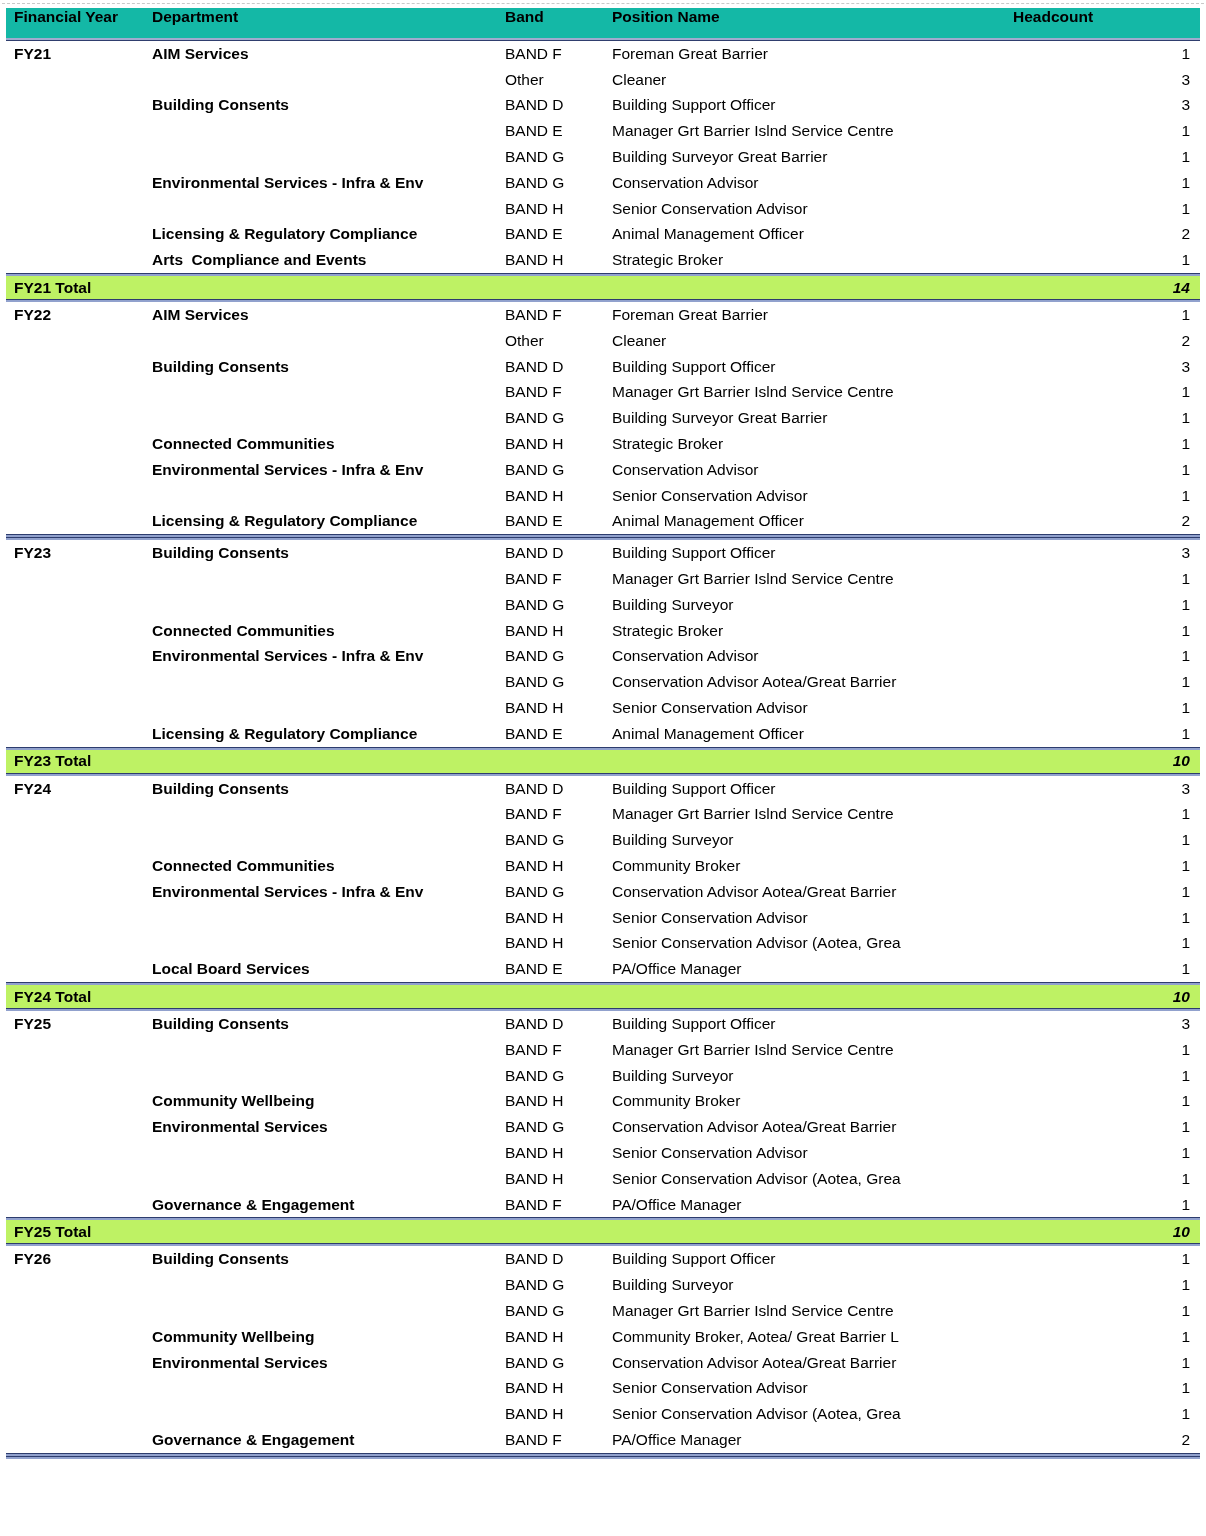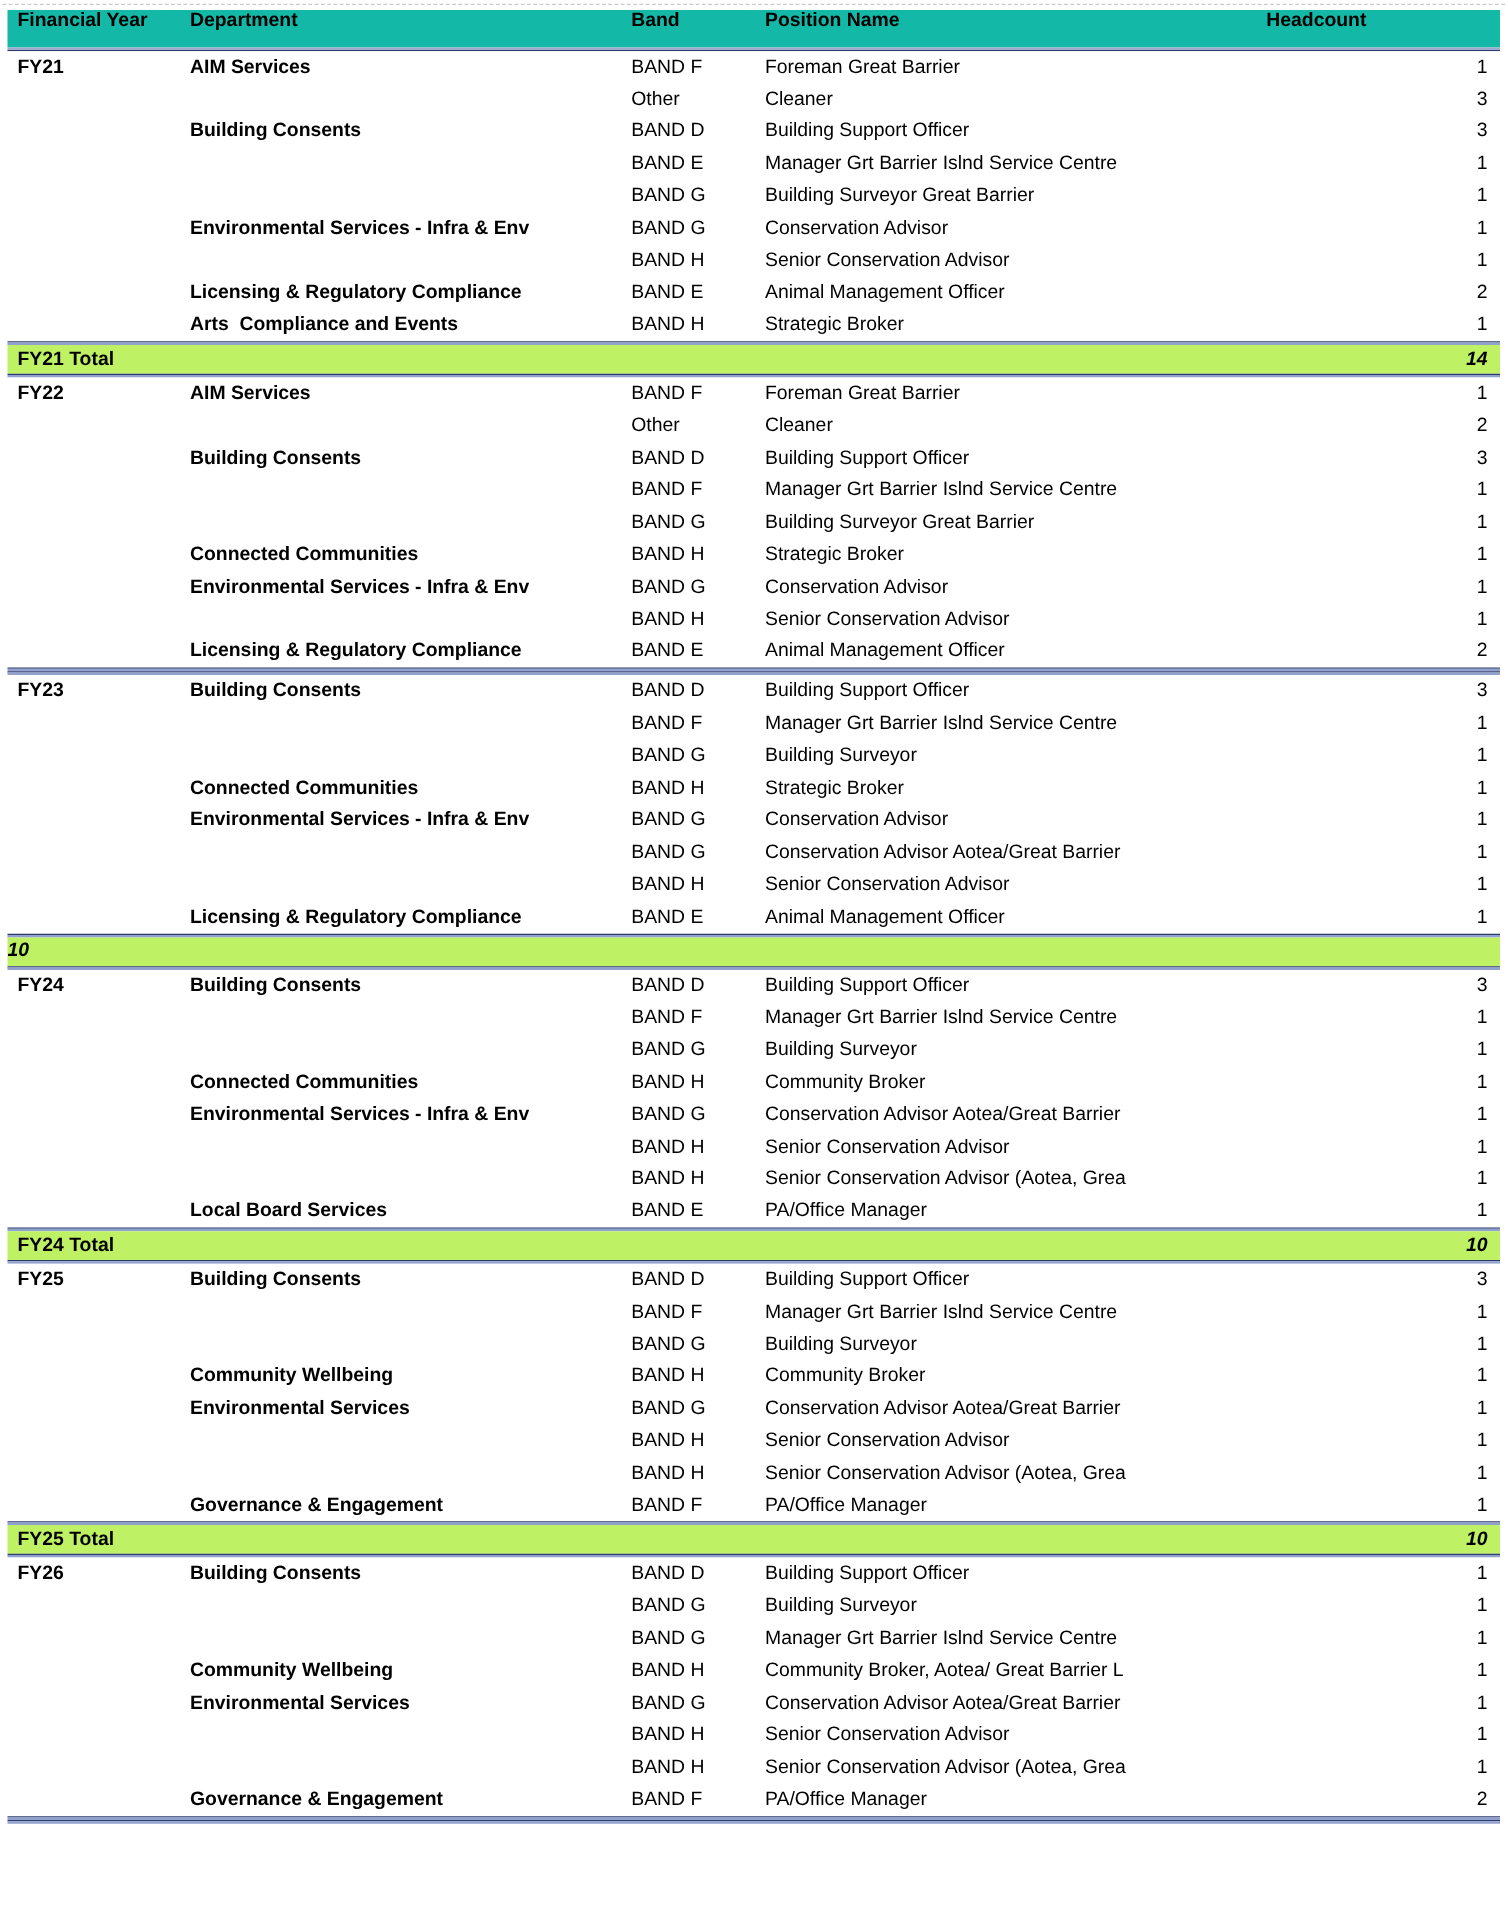--- a/index.html
+++ b/index.html
@@ -313,20 +313,21 @@
     <div class="cell c-band">BAND E</div>
     <div class="cell c-pos">Animal Management Officer</div>
     <div class="cell c-count">1</div>
   </div>
 
   <div class="divider">
     <div class="d-dark"></div>
     <div class="d-blue"></div>
   </div>
   <div class="total-row">
+    <div class="cell t-label">FY23 Total</div>
     <div class="cell t-value">10</div>
   </div>
   <div class="divider">
     <div class="d-dark"></div>
     <div class="d-blue"></div>
   </div>
 
   <div class="row">
     <div class="cell c-fy">FY24</div>
     <div class="cell c-dept">Building Consents</div>

